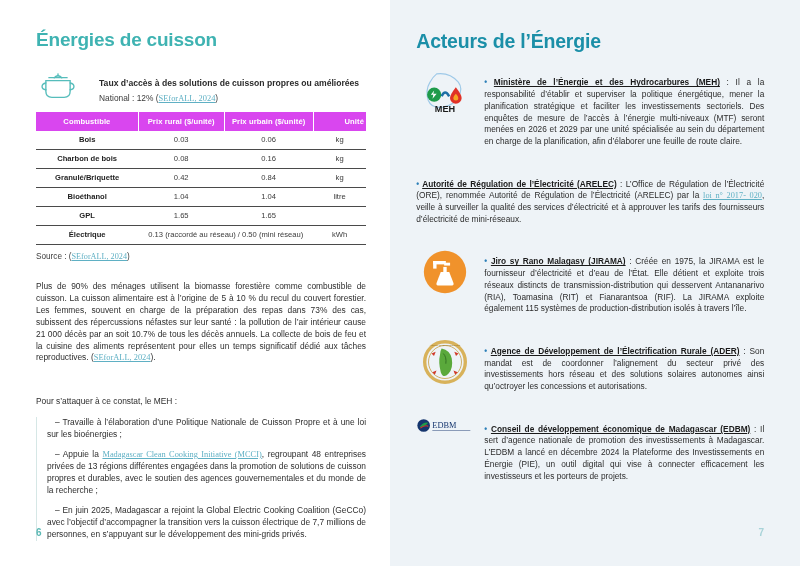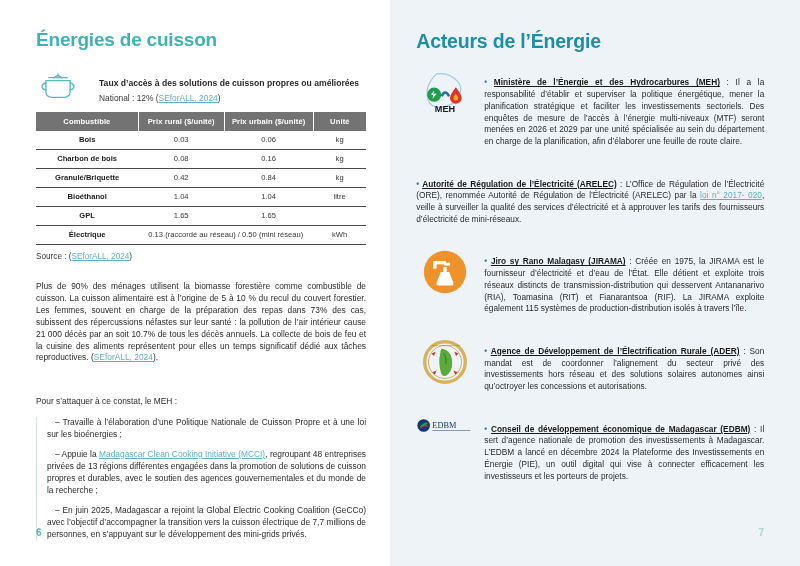--- a/index.html
+++ b/index.html
@@ -22,29 +22,29 @@
   .h1 {
     font-size: 19px; font-weight: bold; color: #3fb3b2;
     letter-spacing: -0.2px; margin: 0 0 16px 0; line-height: 1.1;
   }
 
   .stat-row { display: flex; align-items: flex-end; gap: 19px; margin-bottom: 9px; }
   .pot-icon { flex: 0 0 auto; width: 44px; height: 34px; margin-top: 2px; }
   .stat-txt { flex: 1 1 auto; padding-top: 1px; }
   .stat-title { font-size: 8.6px; font-weight: bold; color: #2b2b2b; line-height: 1.25; }
   .stat-sub { font-size: 8.4px; color: #3b3b3b; margin-top: 4px; }
-  .lnk { color: #5fb0c4; text-decoration: underline; }
+  .lnk { color: #5fb0c4; text-decoration: underline; font-family: Liberation Serif, serif; }
 
   table.tbl { width: 100%; border-collapse: collapse; table-layout: fixed; }
   table.tbl th {
-    background: #737373; color: #ffffff; font-size: 7.6px; font-weight: bold;
+    background: #d946ef; color: #ffffff; font-size: 7.6px; font-weight: bold;
     padding: 5px 2px; text-align: center; letter-spacing: 0.1px;
     border-right: 1px solid #ffffff;
   }
-  table.tbl th:last-child { border-right: none; }
+  table.tbl th:last-child { border-right: none; text-align: right; }
   table.tbl td {
     font-size: 7.6px; color: #3a3a3a; text-align: center;
     padding: 4.5px 2px; border-bottom: 1.2px solid #4a4a4a;
   }
   table.tbl td.fuel { font-weight: bold; color: #1f1f1f; }
   table.tbl tr:first-child td { border-top: none; }
   .col1 { width: 31%; } .col2 { width: 26%; } .col3 { width: 27%; } .col4 { width: 16%; }
 
   .source { font-size: 8.2px; color: #3b3b3b; margin-top: 7px; }
 

